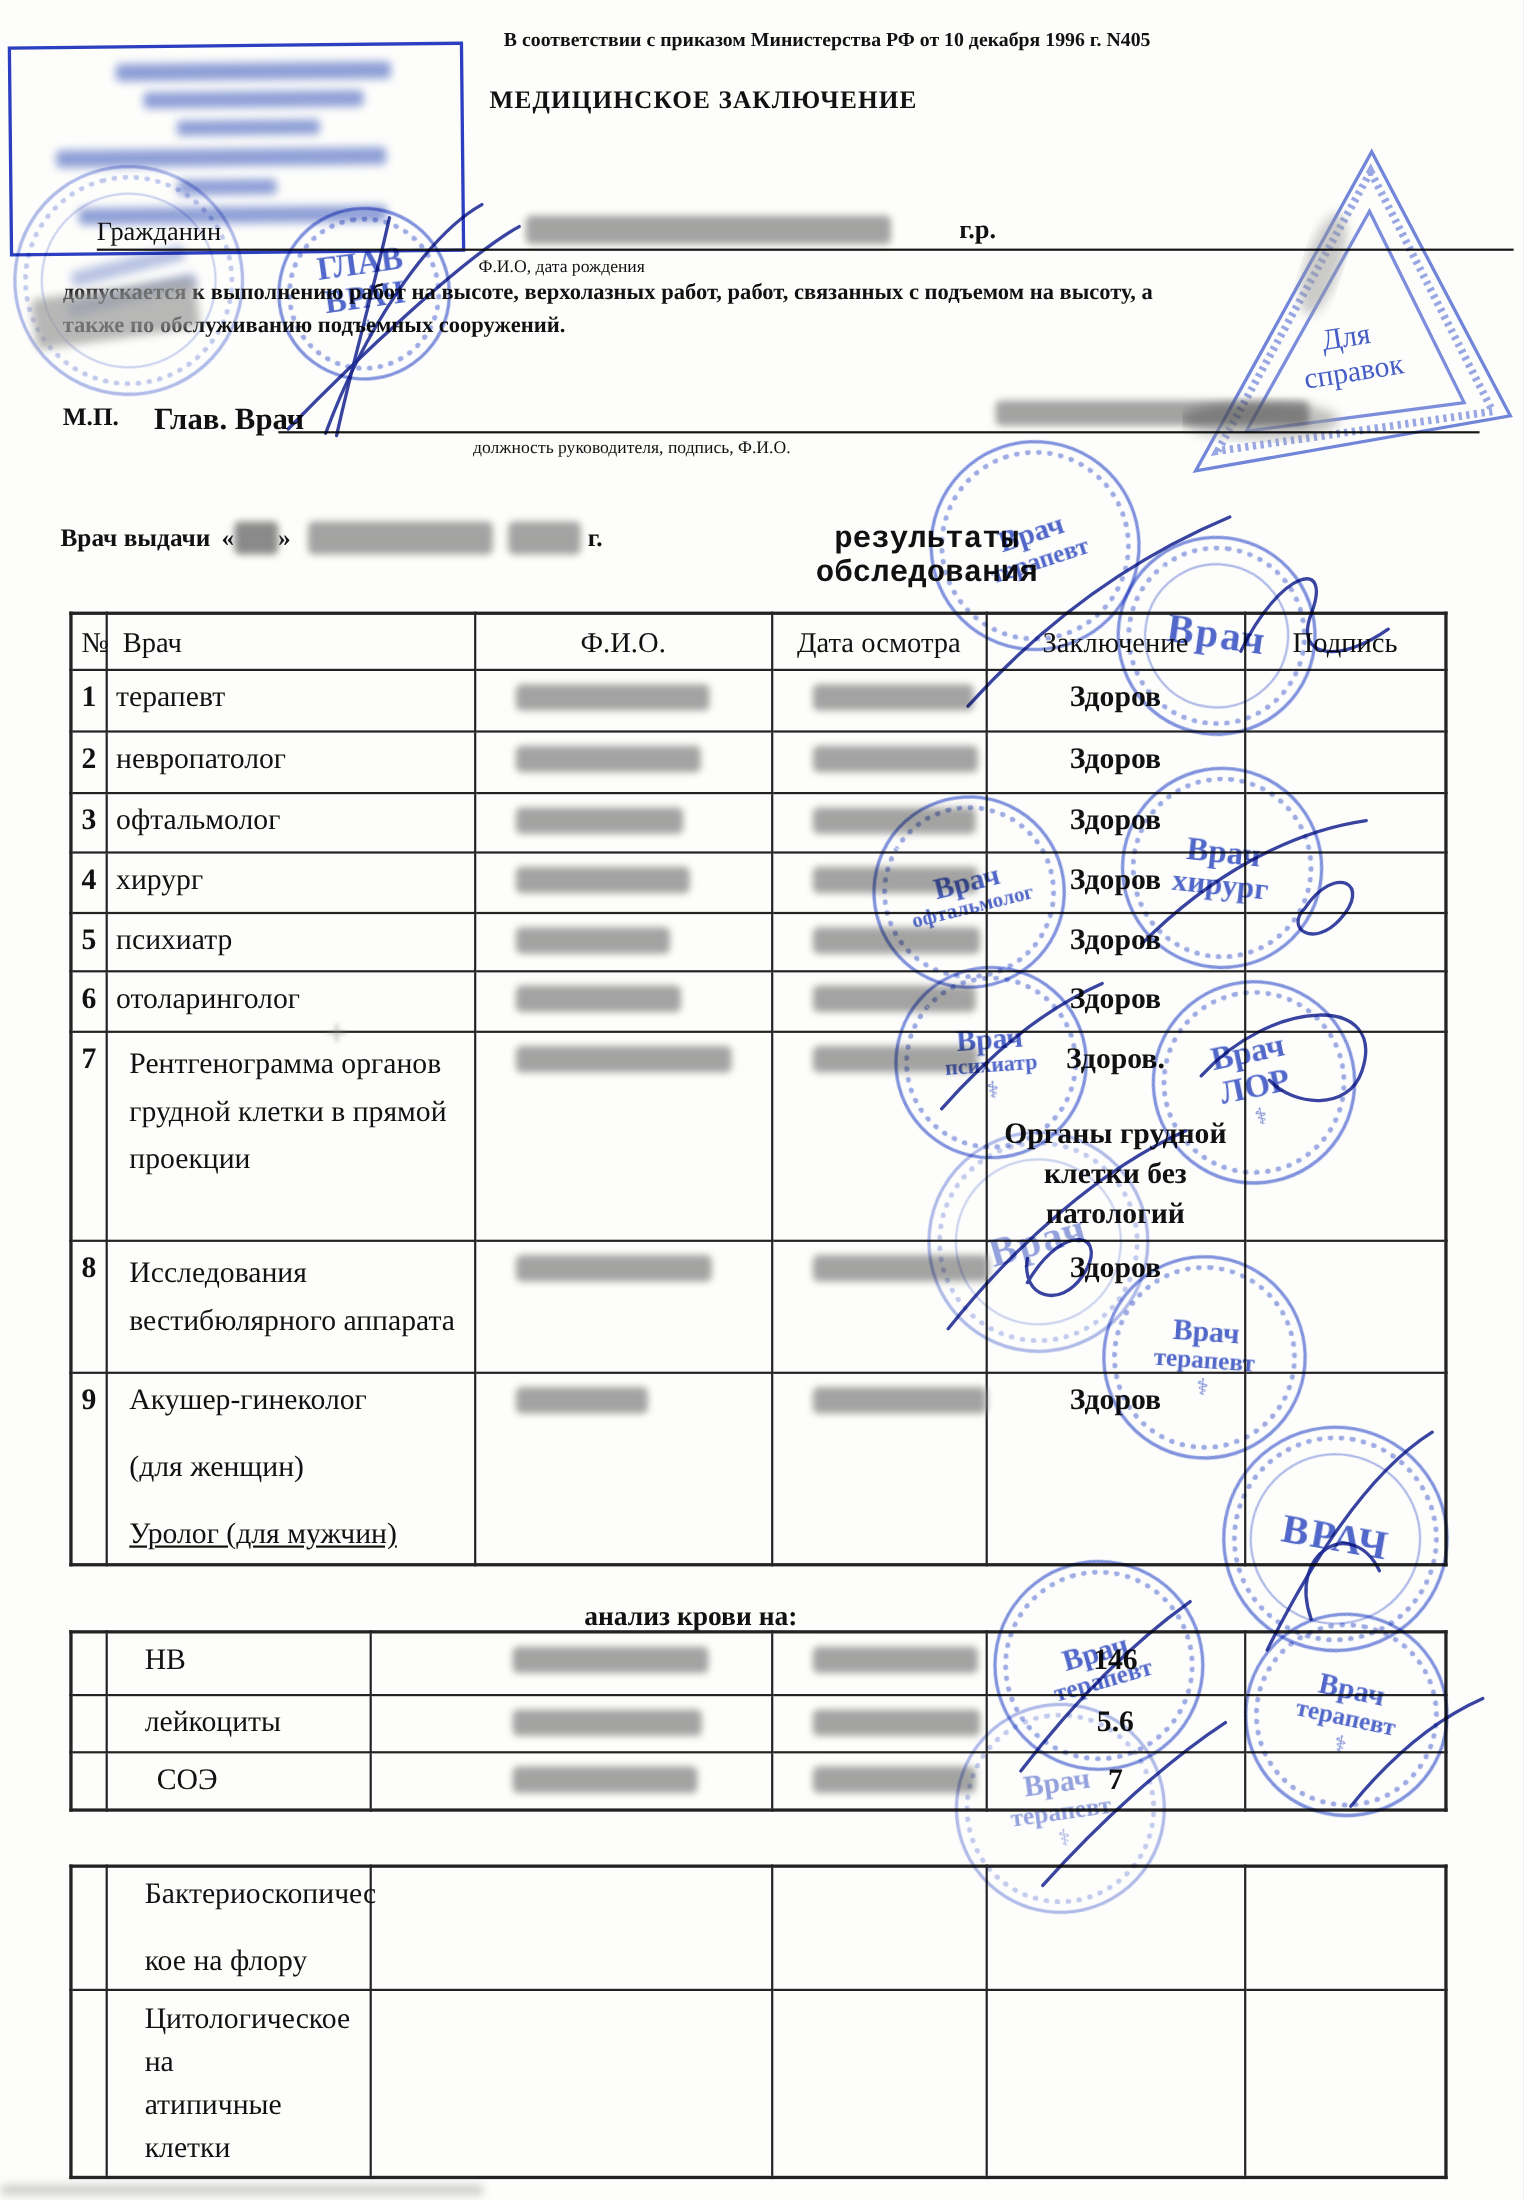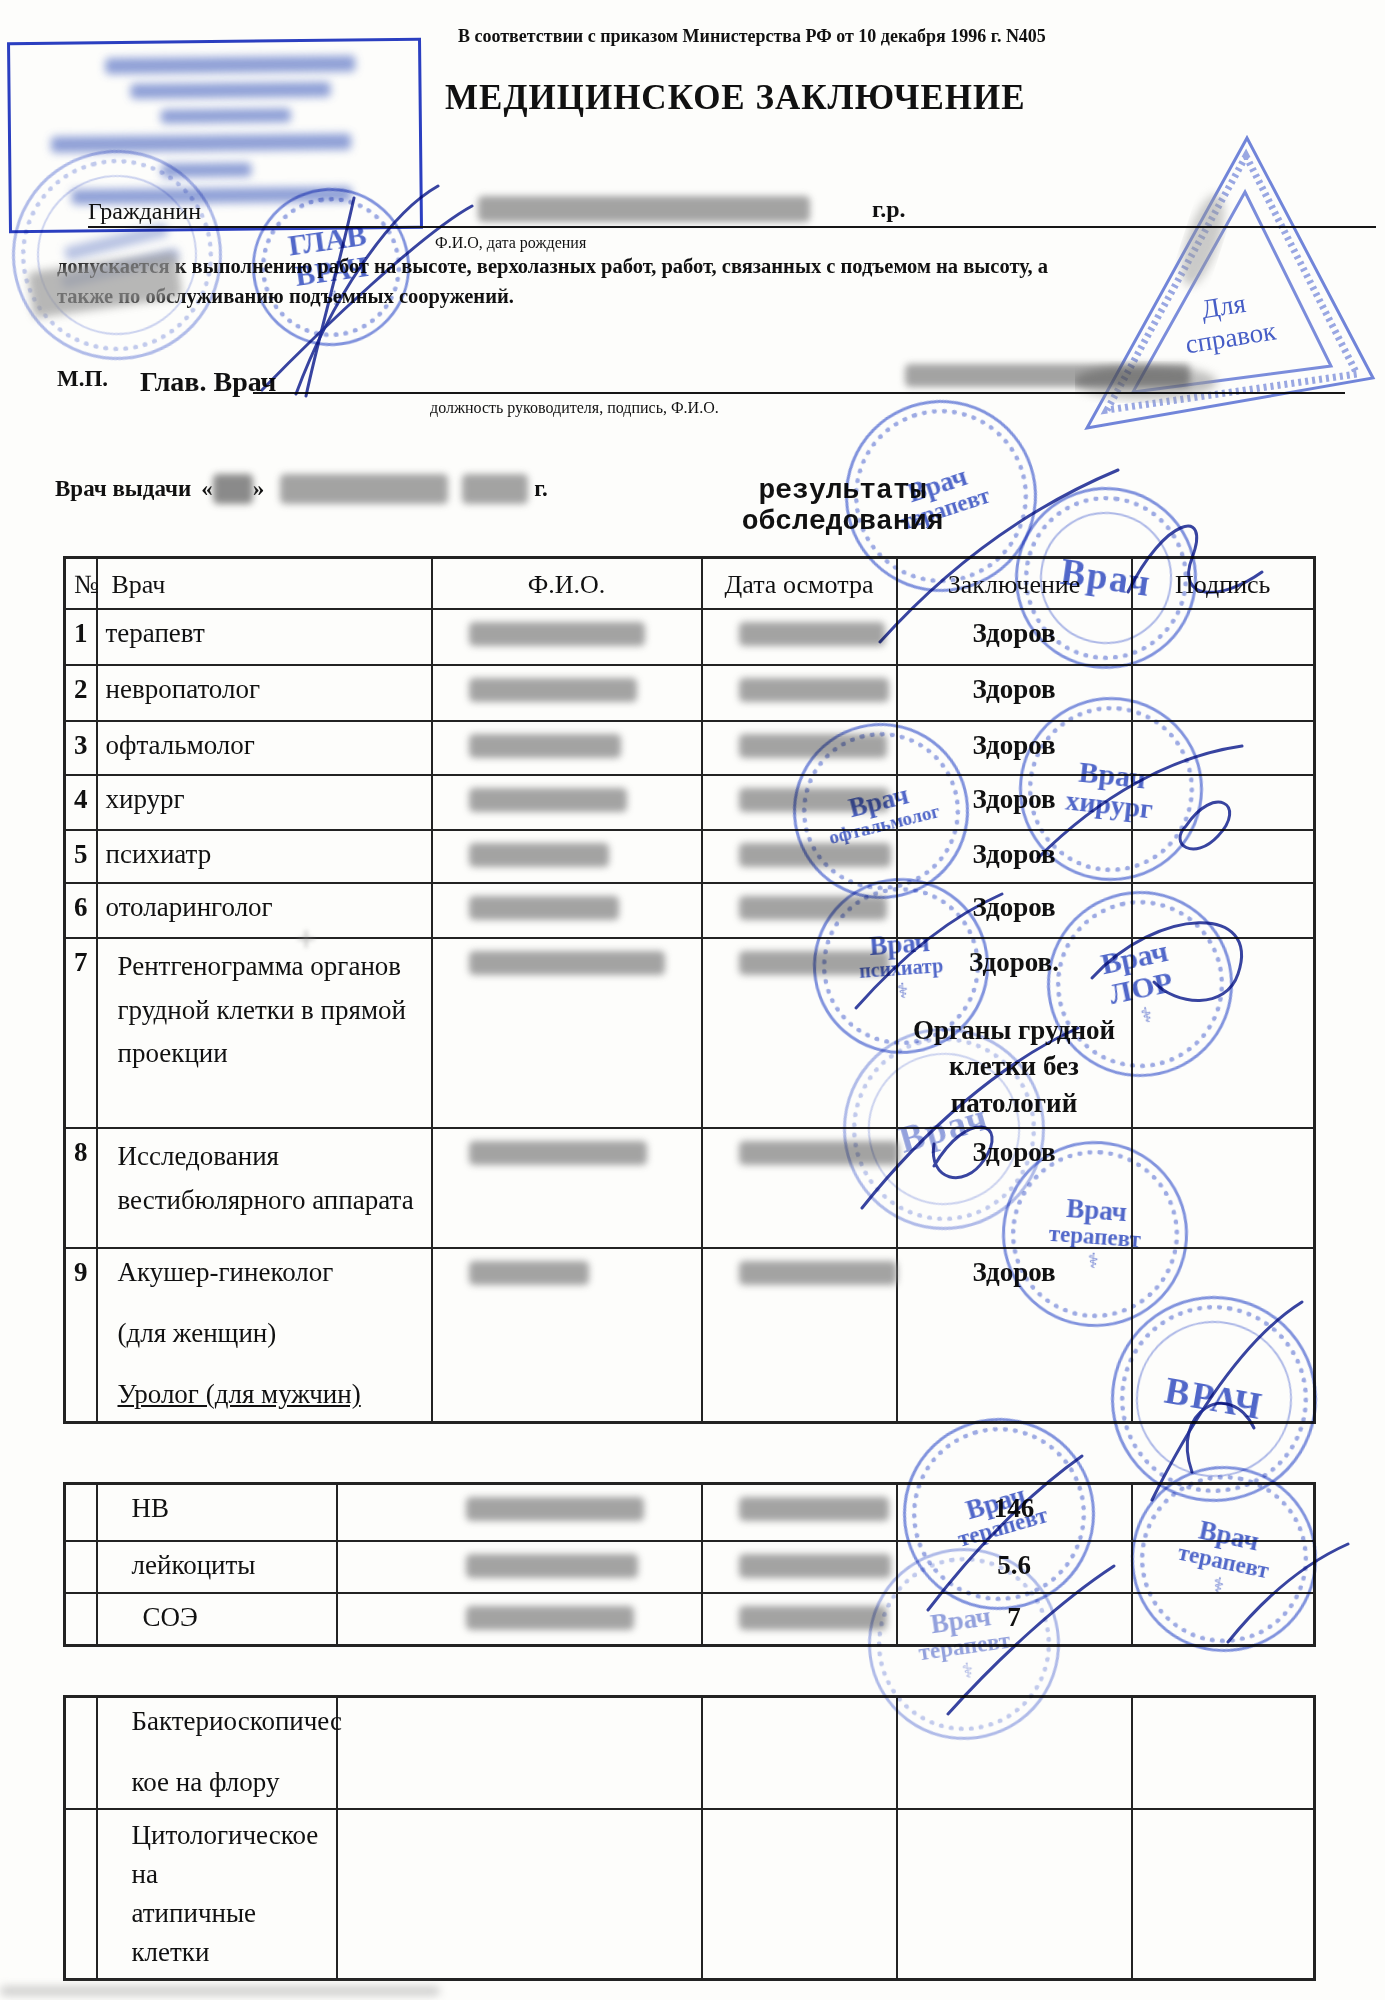--- a/index.html
+++ b/index.html
@@ -54,21 +54,21 @@
 
   <div class="orgbox" style="left:8px;top:40px;width:408px;height:185px;">
     <div class="bluebar" style="left:95px;top:14px;width:250px;height:16px;"></div>
     <div class="bluebar" style="left:120px;top:40px;width:200px;height:15px;"></div>
     <div class="bluebar" style="left:150px;top:66px;width:130px;height:14px;"></div>
     <div class="bluebar" style="left:40px;top:92px;width:300px;height:16px;"></div>
     <div class="bluebar" style="left:150px;top:120px;width:90px;height:14px;"></div>
     <div class="bluebar" style="left:60px;top:145px;width:280px;height:15px;"></div>
   </div>
 
-  <div class="abs b" style="left:445px;top:78px;font-size:35px;letter-spacing:1px;">МЕДИЦИНСКОЕ  ЗАКЛЮЧЕНИЕ</div>
+  <div class="abs b" style="left:445px;top:78px;font-size:23px;letter-spacing:1px;">МЕДИЦИНСКОЕ  ЗАКЛЮЧЕНИЕ</div>
 
   <div class="abs" style="left:88px;top:198px;font-size:24px;">Гражданин</div>
   <div class="rb abs" style="left:478px;top:196px;width:332px;height:26px;"></div>
   <div class="abs b" style="left:872px;top:196px;font-size:24px;">г.р.</div>
   <div class="rule" style="left:88px;top:226px;width:1288px;"></div>
   <div class="abs" style="left:435px;top:234px;font-size:16px;">Ф.И.О, дата рождения</div>
 
   <div class="abs b" style="left:57px;top:252px;width:1052px;font-size:20.5px;line-height:1.45;">допускается к выполнению работ на высоте, верхолазных работ, работ, связанных с подъемом на высоту, а также по обслуживанию подъемных сооружений.</div>
 
   <div class="abs b" style="left:57px;top:366px;font-size:23px;">М.П.</div>
@@ -218,20 +218,21 @@
           </td>
       <td>
             <div class="rb cellrb" style="width:158px;"></div>
           </td>
       <td class="concl">Здоров</td>
       <td class="sig"></td>
     </tr>
   </tbody>
     </table>
 
+  <div class="abs b center" style="left:63px;top:1456px;width:1130px;font-size:25px;">анализ крови на:</div>
 
   <table class="doc abs" style="left:63px;top:1482px;width:1250px;">
     <colgroup>
         <col style="width:32px">
         <col style="width:240px">
         <col style="width:365px">
         <col style="width:195px">
         <col style="width:235px">
         <col style="width:183px">
       </colgroup>

